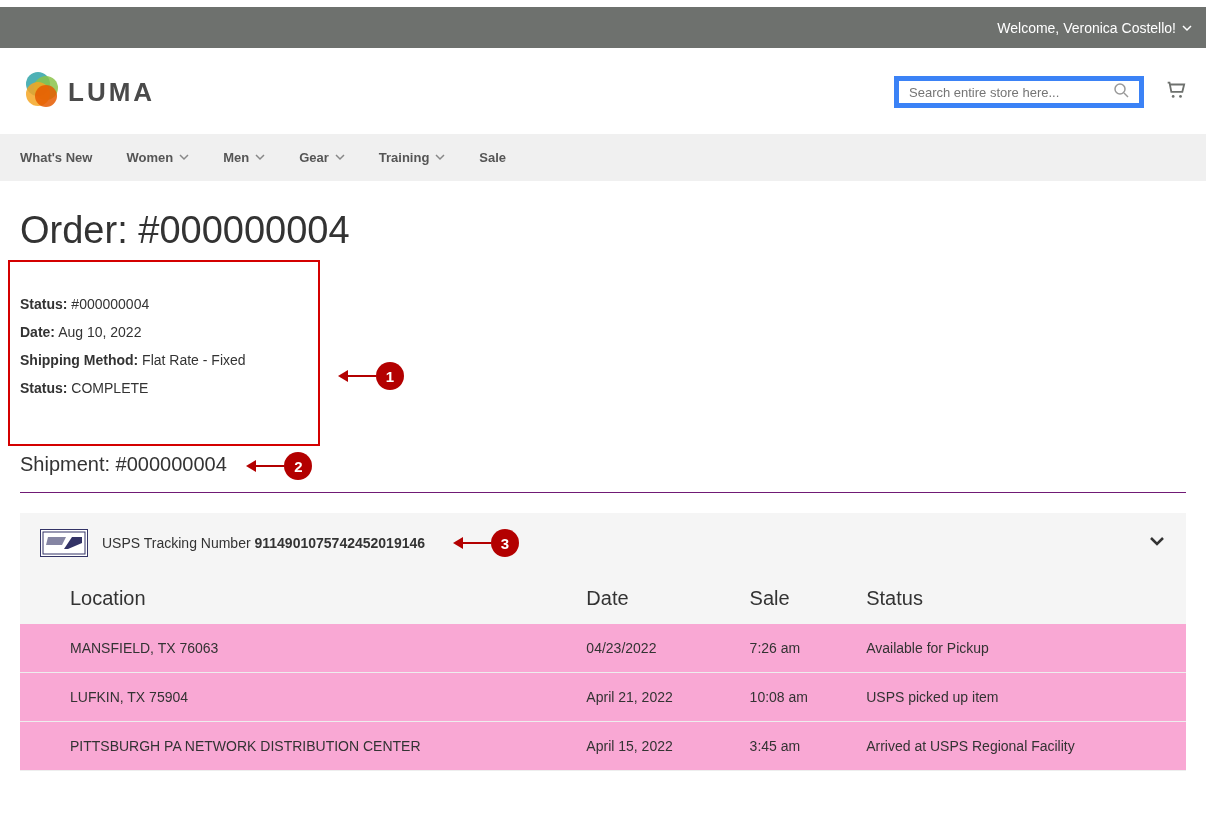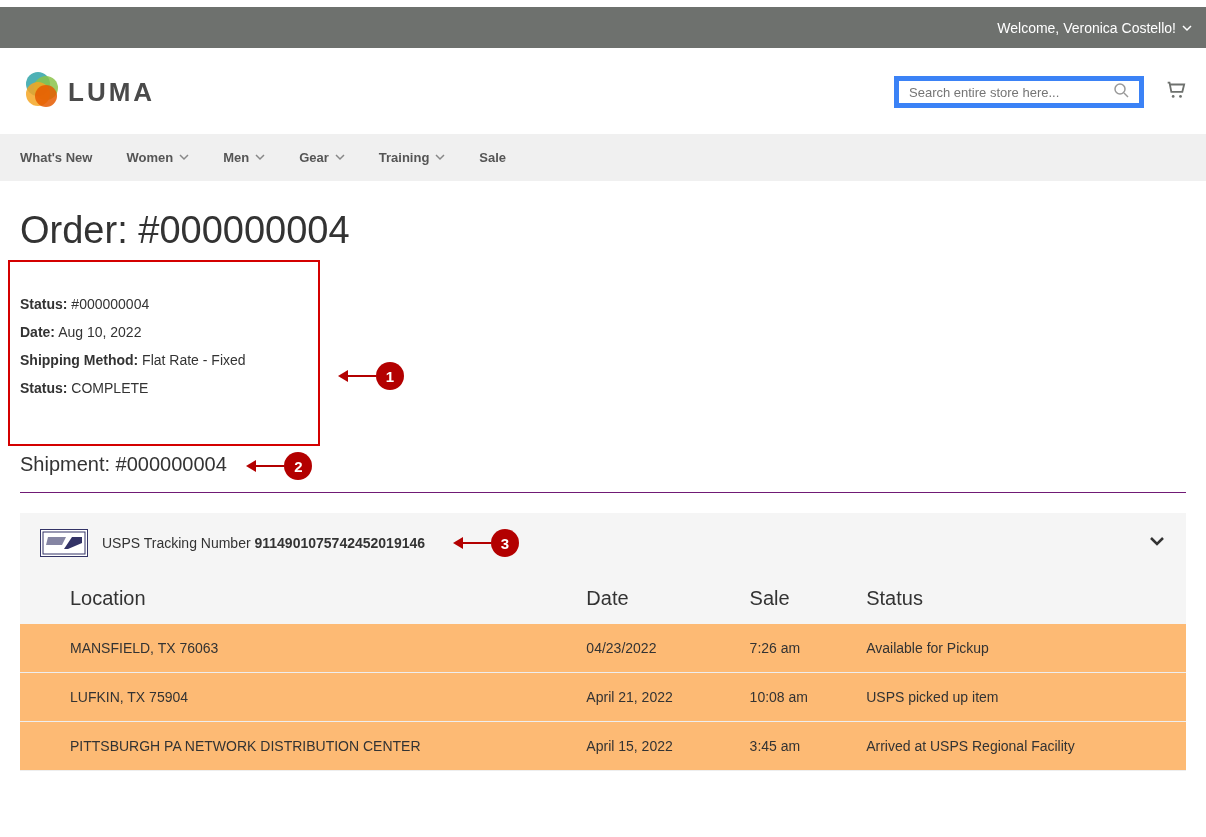--- a/index.html
+++ b/index.html
@@ -32,21 +32,21 @@
 .callout-circle { width: 28px; height: 28px; border-radius: 50%; background: #b30000; color: #fff; font-weight: 700; display: flex; align-items: center; justify-content: center; font-size: 15px; }
 .callout1 { position: absolute; left: 318px; top: 80px; display: flex; align-items: center; }
 .tracking-panel { background: #f5f5f5; margin-top: 20px; }
 .tracking-header { display: flex; align-items: center; padding: 16px 20px; gap: 14px; }
 .usps-box { width: 48px; height: 28px; background: #fff; border: 1px solid #333366; display: flex; align-items: center; justify-content: center; position: relative; overflow: hidden; }
 .tracking-label { font-size: 14px; color: #333; }
 .tracking-num { font-weight: 700; }
 .tracking-header .expand { margin-left: auto; cursor: pointer; }
 .track-table { width: 100%; border-collapse: collapse; }
 .track-table th { text-align: left; padding: 14px 20px 14px 30px; font-size: 20px; font-weight: 400; background: #f5f5f5; color: #333; }
-.track-table td { text-align: left; padding: 16px 20px 16px 30px; font-size: 14px; background: #fdba74; border-bottom: 1px solid #eee; color: #333; }
+.track-table td { text-align: left; padding: 16px 20px 16px 30px; font-size: 14px; background: #f9a8d4; border-bottom: 1px solid #eee; color: #333; }
 .track-table th:first-child, .track-table td:first-child { padding-left: 50px; }
 .col-loc { width: 46%; }
 .col-date { width: 14%; }
 .col-time { width: 10%; }
 .col-status { width: 30%; }
 </style>
 </head>
 <body>
 
 <div class="topbar">

